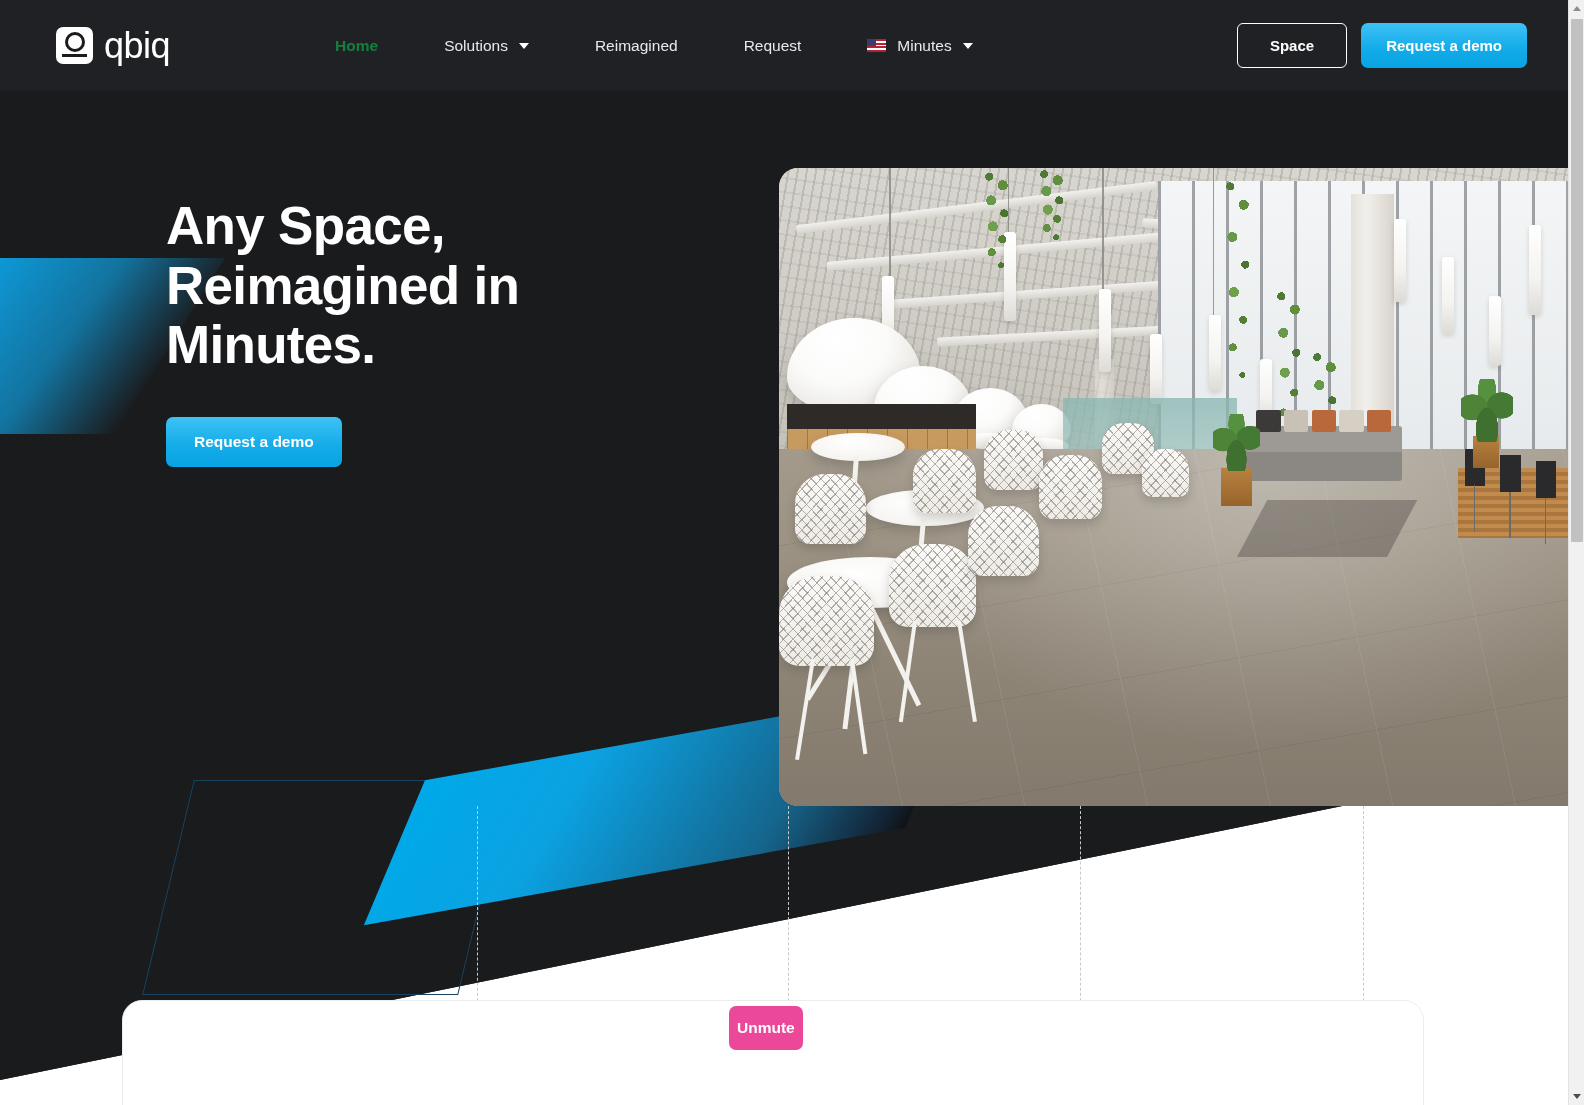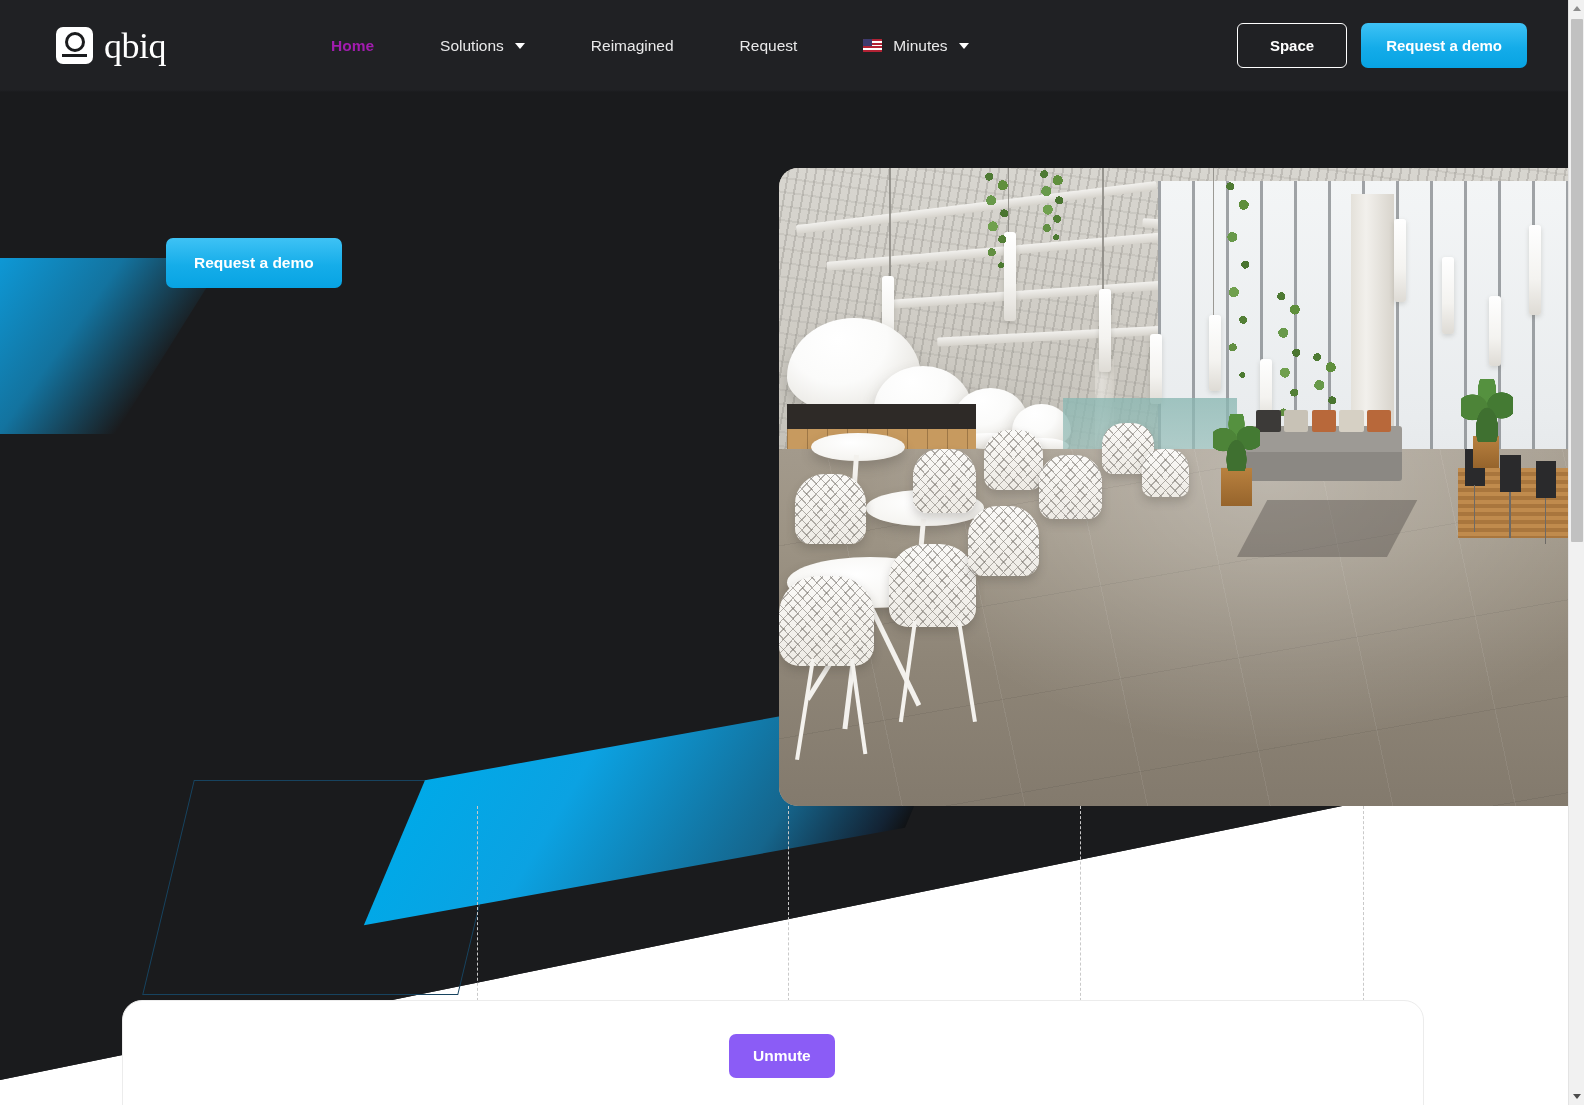--- a/index.html
+++ b/index.html
@@ -59,21 +59,21 @@
   }
 
   
   .header {
     position:absolute; left:0; top:0;
     width:1568px; height:91px;
     display:flex; align-items:center;
     padding:0 41px 0 56px;
     z-index:20;
   }
-  .logo { display:flex; align-items:center; gap:11px;font-family:Liberation Serif, serif; }
+  .logo { display:flex; align-items:center; gap:11px; }
   .logo-mark {
     width:37px; height:37px; border-radius:7px;
     background:#ffffff; position:relative; flex:none;
   }
   .logo-mark .ring {
     position:absolute; left:8.5px; top:5px;
     width:20px; height:20px; border-radius:50%;
     border:3px solid #1a1b1d;
   }
   .logo-mark .bar {
@@ -88,21 +88,21 @@
   .nav {
     display:flex; align-items:center; gap:0;
     margin-left:132px;
   }
   .nav-item {
     color:#e9e9ea; font-size:15.5px;
     padding:6px 33px; cursor:pointer;
     display:flex; align-items:center; gap:11px;
     white-space:nowrap;
   }
-  .nav-item.active { color:#a21caf; font-weight:700; }
+  .nav-item.active { color:#15803d; font-weight:700; }
   .caret {
     width:0;height:0;
     border-left:5px solid transparent;
     border-right:5px solid transparent;
     border-top:6px solid #ffffff;
     display:inline-block;
   }
   .flag {
     width:19px; height:13px; flex:none;
     border-radius:1px; overflow:hidden; position:relative;
@@ -329,26 +329,25 @@
     width:1302px; height:160px;
     background:#ffffff;
     border:1px solid #ececec;
     border-radius:20px;
     z-index:14;
   }
 
   
   .unmute {
     position:absolute; left:729px; top:1006px;
-    background:#8b5cf6; color:#ffffff;
+    background:#ec4899; color:#ffffff;
     font-size:15.5px; font-weight:700;
-    padding:13px 24px; border:none; border-radius:7px;
+    padding:13px 8px; border:none; border-radius:7px;
     cursor:pointer; z-index:30;
     font-family:inherit;
-    margin-top:28px;
   }
 
   
   .scrollbar {
     position:absolute; right:0; top:0;
     width:16px; height:1105px;
     background:#f1f1f1;
     border-left:1px solid #e3e3e3;
     z-index:50;
   }
@@ -522,20 +521,21 @@
       </div>
     </nav>
 
     <div class="header-actions">
       <button class="btn-login">Space</button>
       <button class="btn-demo">Request a demo</button>
     </div>
   </div>
 
   <div class="hero-content">
+    <h1 class="hero-title">Any Space, Reimagined in Minutes.</h1>
     <button class="hero-cta">Request a demo</button>
   </div>
 
   <button class="unmute">Unmute</button>
 </div>
 
 <div class="scrollbar">
   <div class="sb-arrow sb-up">
       <i></i>
     </div>

